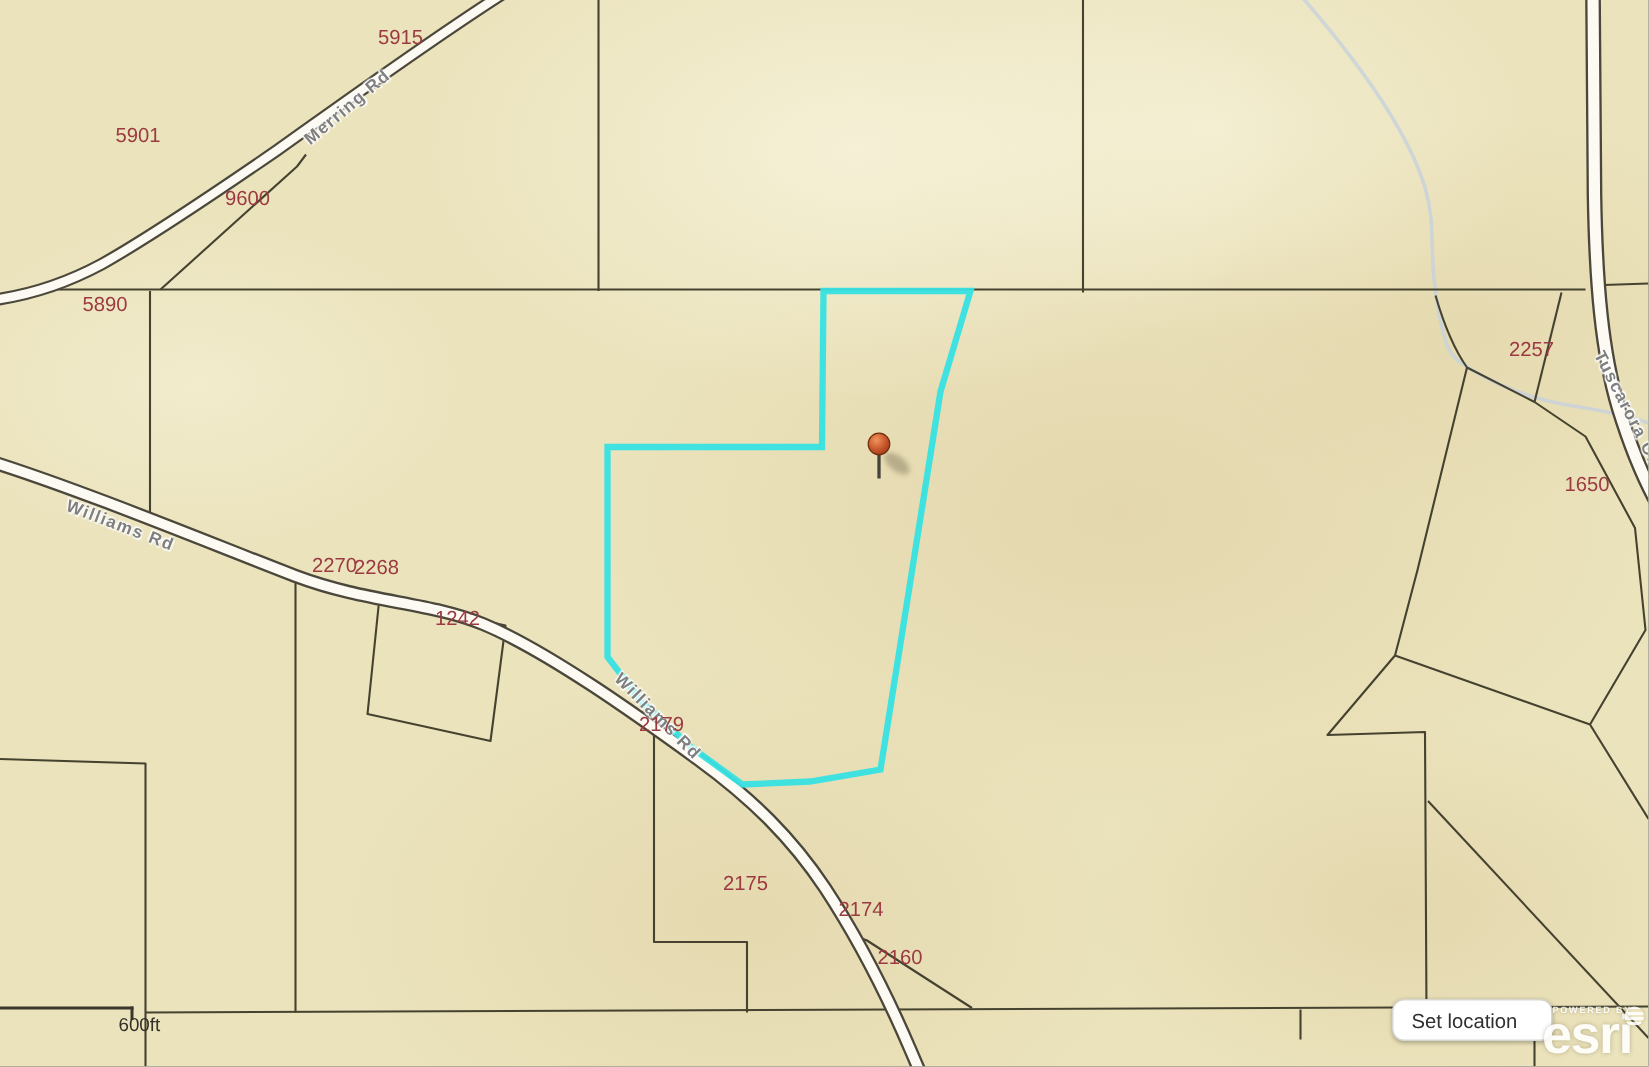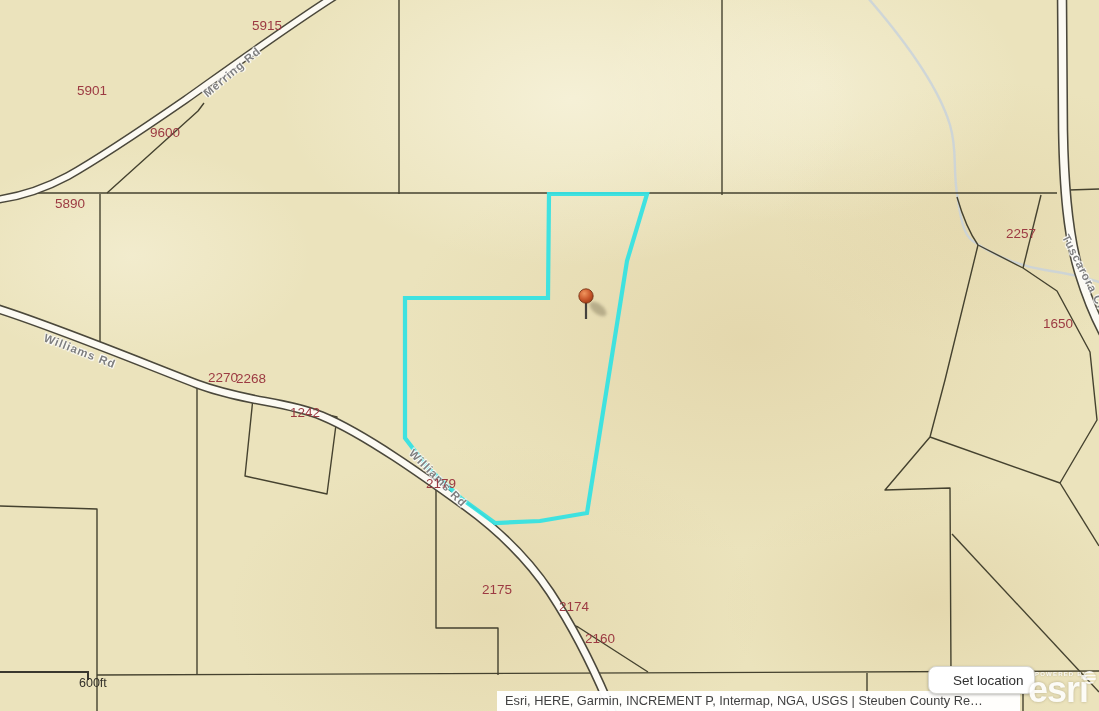--- a/index.html
+++ b/index.html
@@ -32,21 +32,21 @@
   #scalebar .bar{position:absolute;left:-4px;top:0;width:93px;height:2px;background:#3a382e;}
   #scalebar .tick{position:absolute;left:87px;top:0;width:2px;height:9px;background:#3a382e;}
   #scalebar .lbl{position:absolute;left:79px;top:5px;font-size:12.5px;color:#33312a;}
   
   #attribution{position:absolute;left:497px;top:691px;width:523px;height:20px;
     background:rgba(255,255,255,.96);color:#424242;font-size:12.8px;line-height:20px;
     padding-left:8px;box-sizing:border-box;white-space:nowrap;overflow:hidden;}
   
   #set-location{position:absolute;left:928px;top:666px;width:107px;height:28px;background:#fff;
     border:1px solid #d7d7d2;border-radius:8px;box-shadow:0 1px 3px rgba(0,0,0,.28);
-    font-size:13.5px;color:#303030;line-height:28px;padding-left:24px;box-sizing:border-box;cursor:pointer;}
+    font-size:13.5px;color:#303030;line-height:28px;padding-left:12px;box-sizing:border-box;cursor:pointer;}
   
   #esri-logo{position:absolute;left:1028px;top:668px;width:71px;height:43px;opacity:.88;}
   #esri-logo .pb{position:absolute;left:7px;top:3px;font-size:6px;font-weight:bold;letter-spacing:1.2px;
     color:#fff;text-shadow:0 0 2px rgba(120,110,80,.6);}
   #esri-logo .brand{position:absolute;left:0px;top:1px;font-size:36px;font-weight:bold;color:#fff;
     letter-spacing:-1px;text-shadow:0 0 3px rgba(120,110,80,.5);text-align:right;}
   #esri-logo .globe{position:absolute;left:55px;top:3px;width:13px;height:13px;border-radius:50%;
     background:repeating-linear-gradient(180deg,#fff 0 2px,rgba(255,255,255,.15) 2px 3.5px);
     box-shadow:0 0 2px rgba(120,110,80,.5);}
 </style>
@@ -140,21 +140,20 @@
       <div class="parcel-label" style="left: 574px; top: 606px; transform: translate(-50%, -50%);">2174</div>
       <div class="parcel-label" style="left: 600px; top: 638px; transform: translate(-50%, -50%);">2160</div>
     </div>
 
   <div id="scalebar">
     <div class="bar"></div>
     <div class="tick"></div>
     <div class="lbl">600ft</div>
   </div>
 
-  <div id="attribution">Esri, HERE, Garmin, INCREMENT P, Intermap, NGA, USGS | Steuben County Re…</div>
 
   <div id="set-location">Set location</div>
 
   <div id="esri-logo">
     <div class="pb">POWERED BY</div>
     <div class="brand">esri</div>
     <div class="globe"></div>
   </div>
 
 </div>

